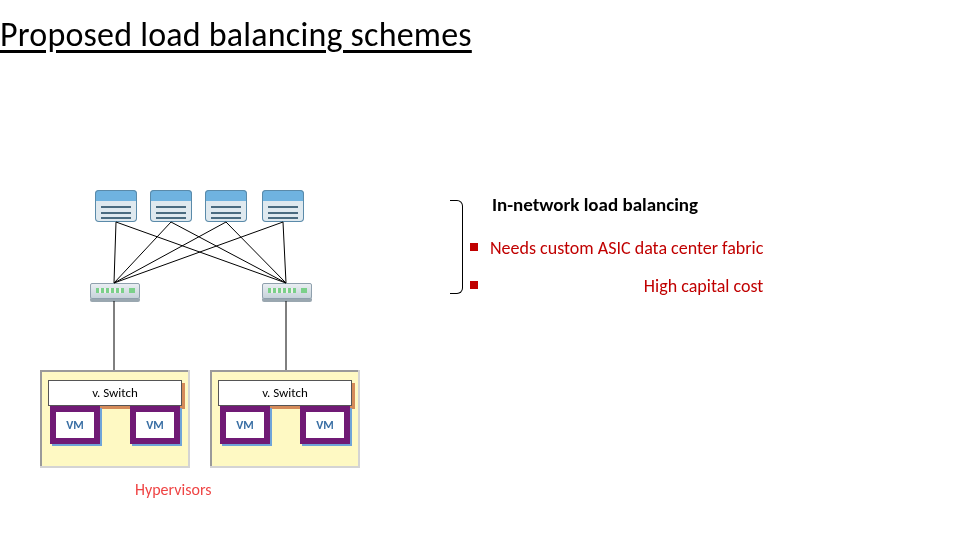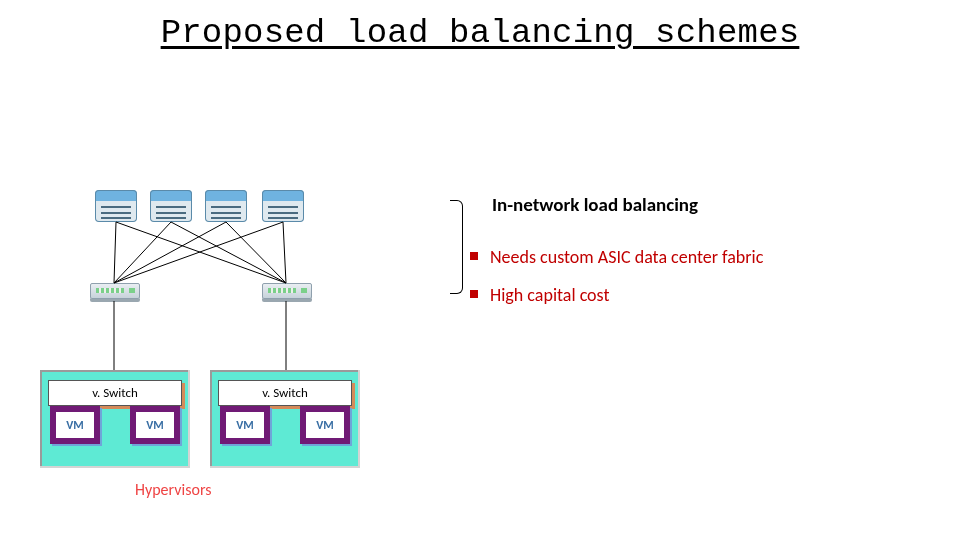--- a/index.html
+++ b/index.html
@@ -15,49 +15,48 @@
   .slide {
     position: relative;
     width: 960px;
     height: 540px;
   }
   .title {
     position: absolute;
     top: 14px;
     left: 0;
     width: 960px;
-    text-align: center;
     font-size: 34px;
     letter-spacing: 0.2px;
-    font-family: Liberation Mono, monospace;
   }
   .title span {
     text-decoration: underline;
     text-underline-offset: 4px;
   }
 
   
   .headline {
     position: absolute;
     left: 492px;
     top: 193px;
     font-size: 19px;
     line-height: 1.25;
   }
   .headline .bold { font-weight: 700; }
 
   .bullets {
     position: absolute;
     left: 470px;
-    top: 246px;
+    top: 237px;
     font-size: 18px;
     color: #c00000;
     list-style: none;
     padding: 0;
     margin: 0;
+    text-align: right;
   }
   .bullets li {
     position: relative;
     padding-left: 20px;
     margin-bottom: 16px;
   }
   .bullets li::before {
     content: "";
     position: absolute;
     left: 0;
@@ -109,21 +108,21 @@
   .leaf::after {
     content:"";
     position:absolute;
     right:4px; top:4px; width:6px; height:5px; background:#7bd08a;
   }
 
   .host {
     position: absolute;
     width: 150px;
     height: 98px;
-    background: #5eead4;
+    background: #fef9c3;
     box-shadow: inset -2px -2px 0 #d4d4d4, inset 2px 2px 0 #9a9a9a;
   }
   .vswitch {
     position: absolute;
     top: 10px;
     left: 8px;
     right: 8px;
     height: 24px;
     background: #fff;
     border: 1px solid #555;

